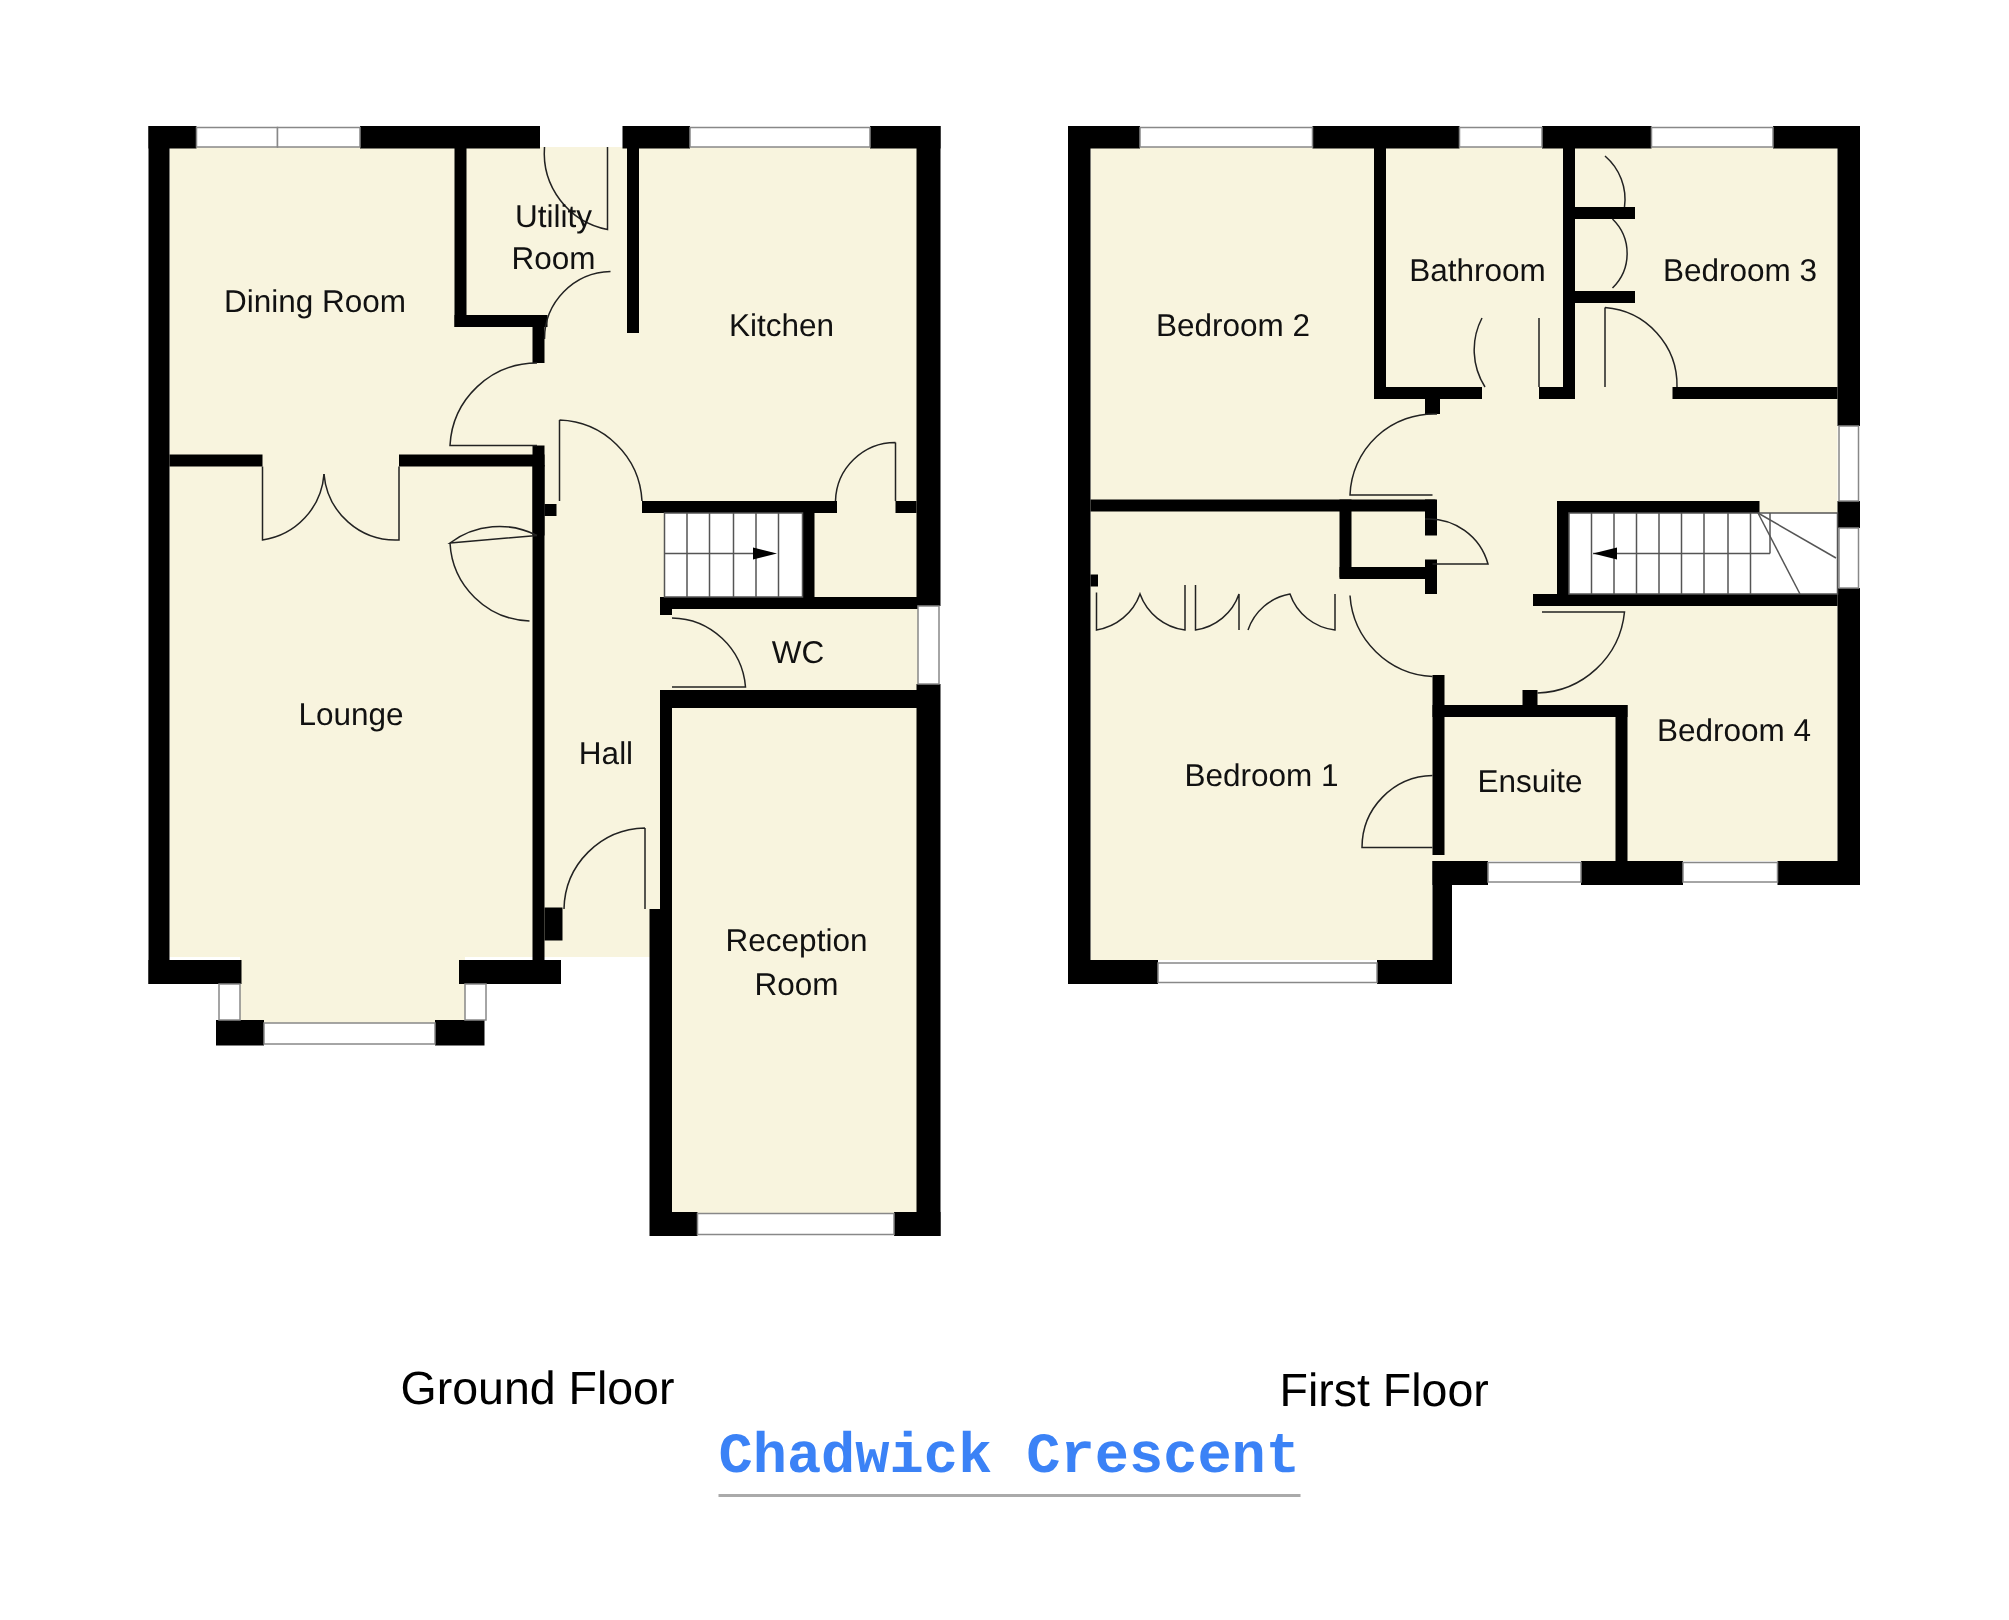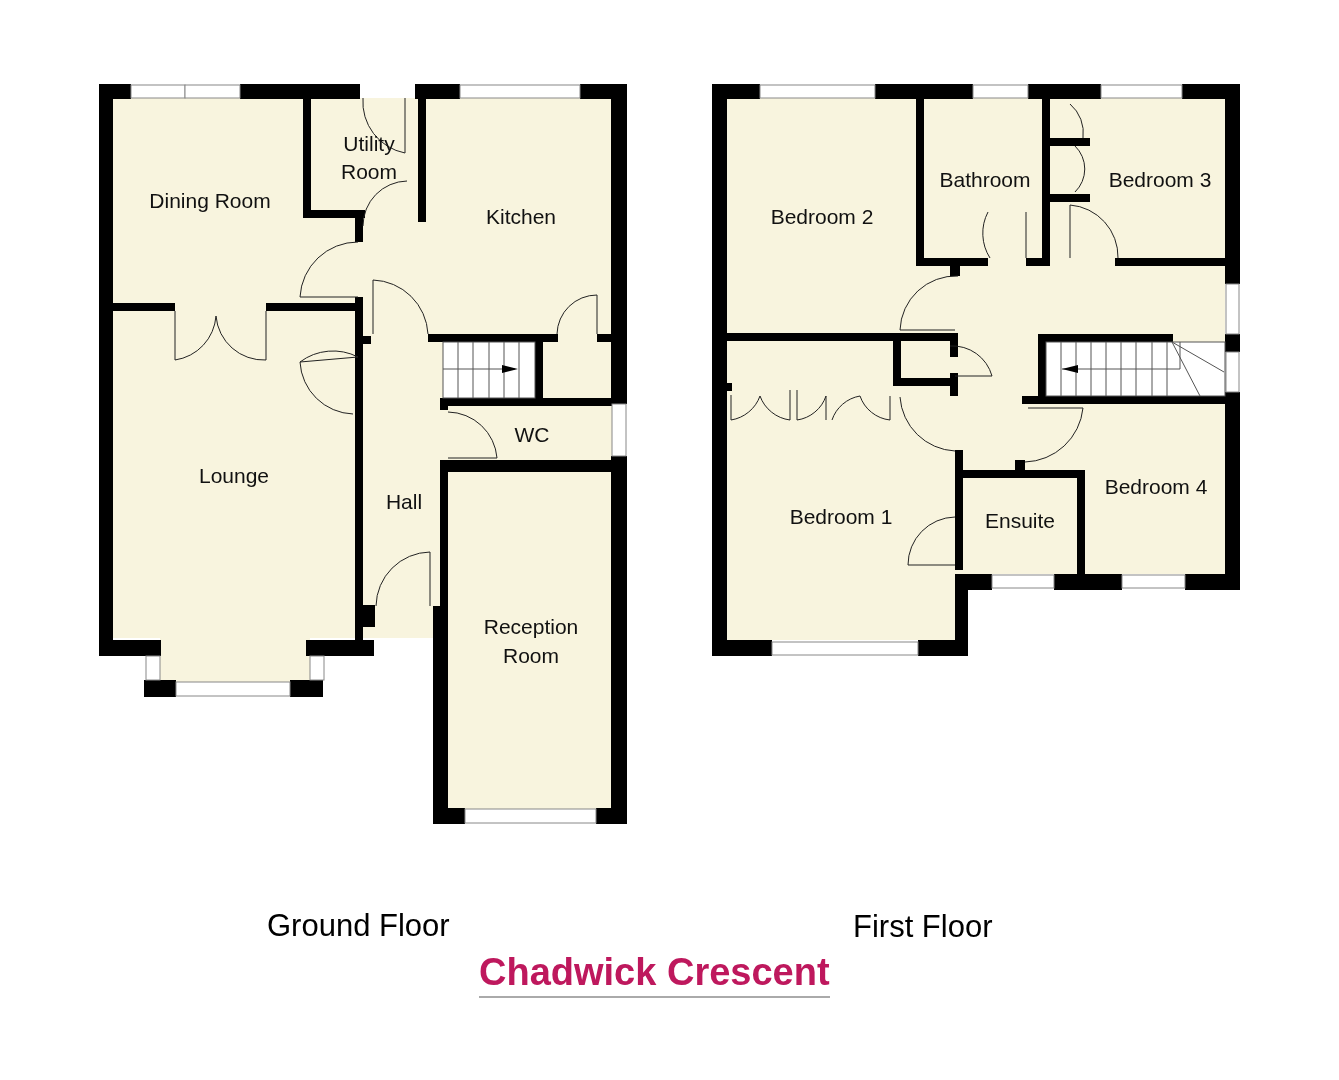--- a/index.html
+++ b/index.html
@@ -5,21 +5,21 @@
   html, body { margin:0; padding:0; background:#ffffff; }
   body { width:1339px; height:1080px; position:relative; overflow:hidden; font-family:"Liberation Sans", sans-serif; }
   svg { position:absolute; left:0; top:0; }
   .room { fill:#f8f4de; }
   .wall { fill:#000000; }
   .win { fill:#ffffff; stroke:#888888; stroke-width:1; }
   .door { fill:none; stroke:#222222; stroke-width:1; }
   .stair { fill:#ffffff; stroke:#555555; stroke-width:1; }
   .label { font-family:"Liberation Sans", sans-serif; font-size:21px; fill:#111111; text-anchor:middle; }
   .floor-label { position:absolute; font-size:31px; color:#000; font-family:"Liberation Sans", sans-serif; }
-  .title { position:absolute; left:479px; top:950px; font-size:38px; font-weight:bold; color:#be185d; font-family:Liberation Sans, sans-serif; border-bottom:2px solid #aaaaaa; line-height:44px; padding-bottom:2px; }
+  .title { position:absolute; left:479px; top:950px; font-size:38px; font-weight:bold; color:#3b82f6; font-family:Liberation Mono, monospace; border-bottom:2px solid #aaaaaa; line-height:44px; padding-bottom:2px; }
 </style>
 </head>
 <body>
 
 <svg width="1339" height="1080" viewBox="0 0 1339 1080">
 
   <g>
 
     <rect class="room" x="113" y="98" width="500" height="540"></rect>
     <rect class="room" x="160" y="638" width="150" height="45"></rect>

